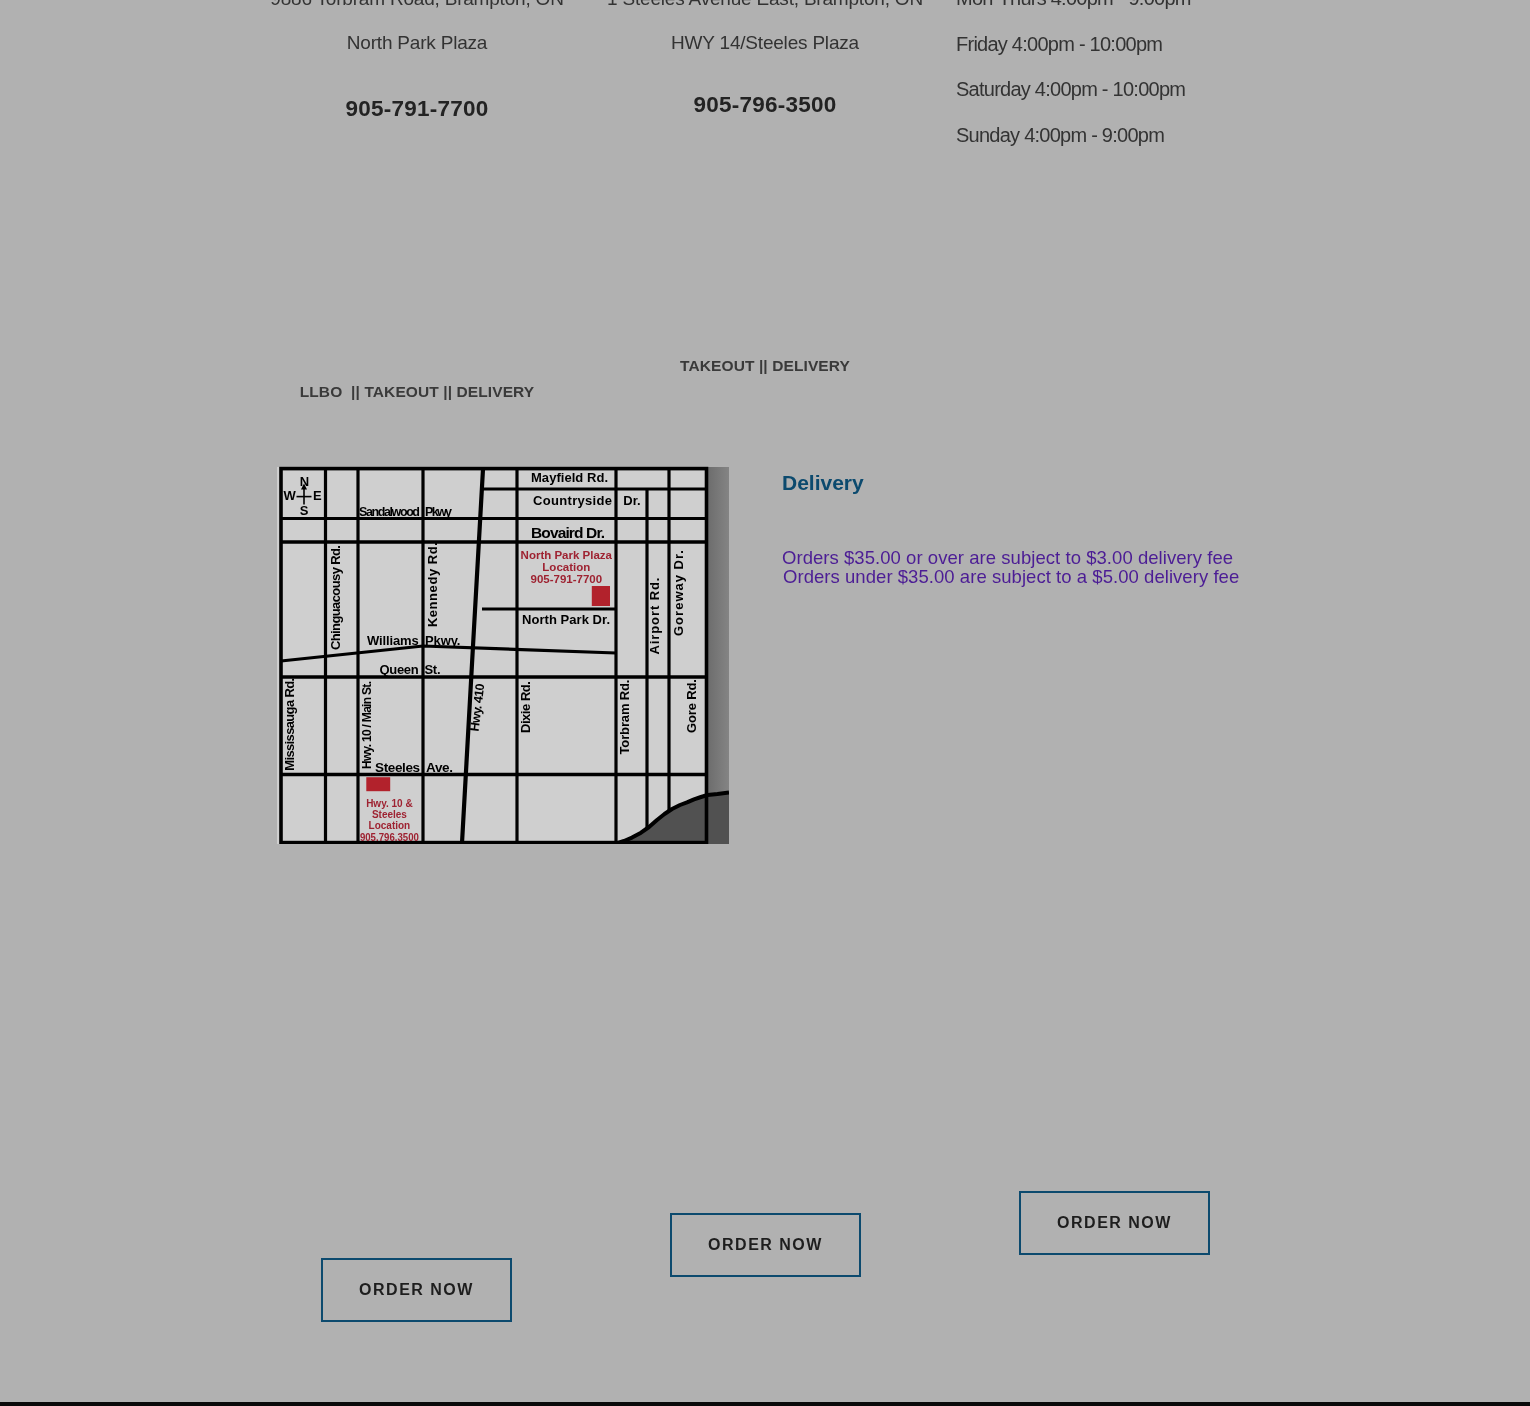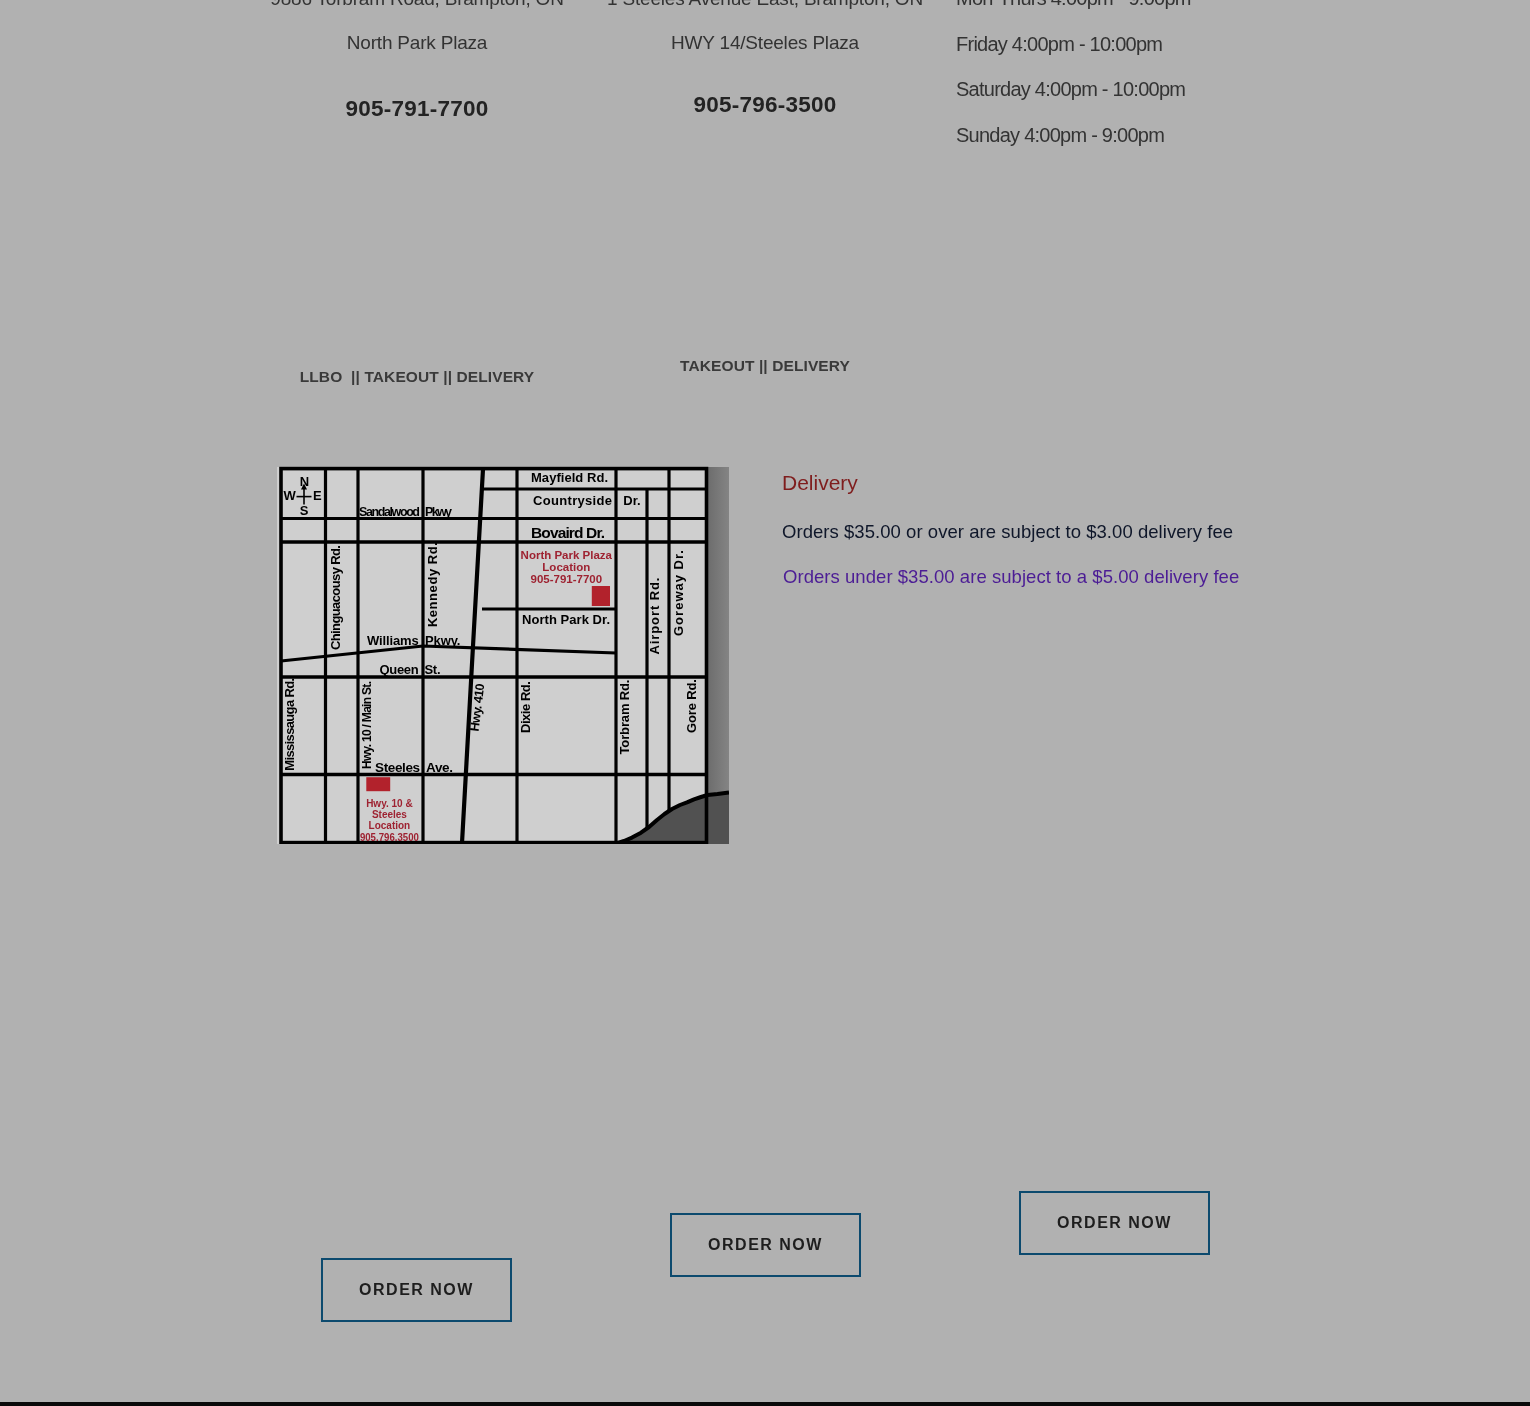--- a/index.html
+++ b/index.html
@@ -36,21 +36,21 @@
 
 <div class="abs ctr phone" style="left:545px;top:92px;width:440px;">905-796-3500</div>
 
 <div class="abs hours" style="left:956px;top:-24px;width:420px;">
 Mon-Thurs 4:00pm - 9:00pm<br>
 Friday 4:00pm - 10:00pm<br>
 Saturday 4:00pm - 10:00pm<br>
 Sunday 4:00pm - 9:00pm
 </div>
 
-<div class="abs ctr tag" style="left:197px;top:368px;width:440px;">LLBO&nbsp; || TAKEOUT || DELIVERY</div>
+<div class="abs ctr tag" style="left:197px;top:383px;width:440px;">LLBO&nbsp; || TAKEOUT || DELIVERY</div>
 
 <div class="abs ctr tag" style="left:545px;top:357px;width:440px;">TAKEOUT || DELIVERY</div>
 
 <svg class="abs" style="left:277px;top:466px;" width="452" height="378" viewBox="0 0 452 378">
 
   <rect x="0" y="1" width="452" height="377" fill="#cfcfcf"></rect>
 
   <defs>
     <linearGradient id="band" x1="0" y1="0" x2="1" y2="0">
       <stop offset="0" stop-color="#6d6d6d"></stop>
@@ -158,23 +158,23 @@
     <text x="289.3" y="105">Location</text>
     <text x="289.3" y="117.2">905-791-7700</text>
 
     <text x="112.4" y="341" font-size="10">Hwy. 10 &amp;</text>
     <text x="112.4" y="351.5" font-size="10">Steeles</text>
     <text x="112.4" y="363" font-size="10">Location</text>
     <text x="112.4" y="374.5" font-size="10" textLength="59" lengthAdjust="spacingAndGlyphs">905.796.3500</text>
   </g>
 </svg>
 
-<div class="abs" style="left:782px;top:471px;font-size:21px;font-weight:normal;color:#7f1d1d;">Delivery</div>
+<div class="abs" style="left:782px;top:471px;font-size:21px;font-weight:bold;color:#0c4a6e;">Delivery</div>
 
-<div class="abs" style="left:782px;top:521px;font-size:18.5px;letter-spacing:0.05px;color:#0f172a;">Orders $35.00 or over are subject to $3.00 delivery fee</div>
+<div class="abs" style="left:782px;top:547px;font-size:18.5px;letter-spacing:0.05px;color:#4c1d95;">Orders $35.00 or over are subject to $3.00 delivery fee</div>
 
 <div class="abs" style="left:783px;top:566px;font-size:18.5px;letter-spacing:0.05px;color:#4c1d95;">Orders under $35.00 are subject to a $5.00 delivery fee</div>
 
 <div class="btn" style="left:321px;top:1258px;">ORDER NOW</div>
 
 <div class="btn" style="left:670px;top:1213px;">ORDER NOW</div>
 
 <div class="btn" style="left:1019px;top:1191px;">ORDER NOW</div>
 
 <div class="abs" style="left:0;top:1402px;width:1530px;height:4px;background:#0a0a0a;"></div>

